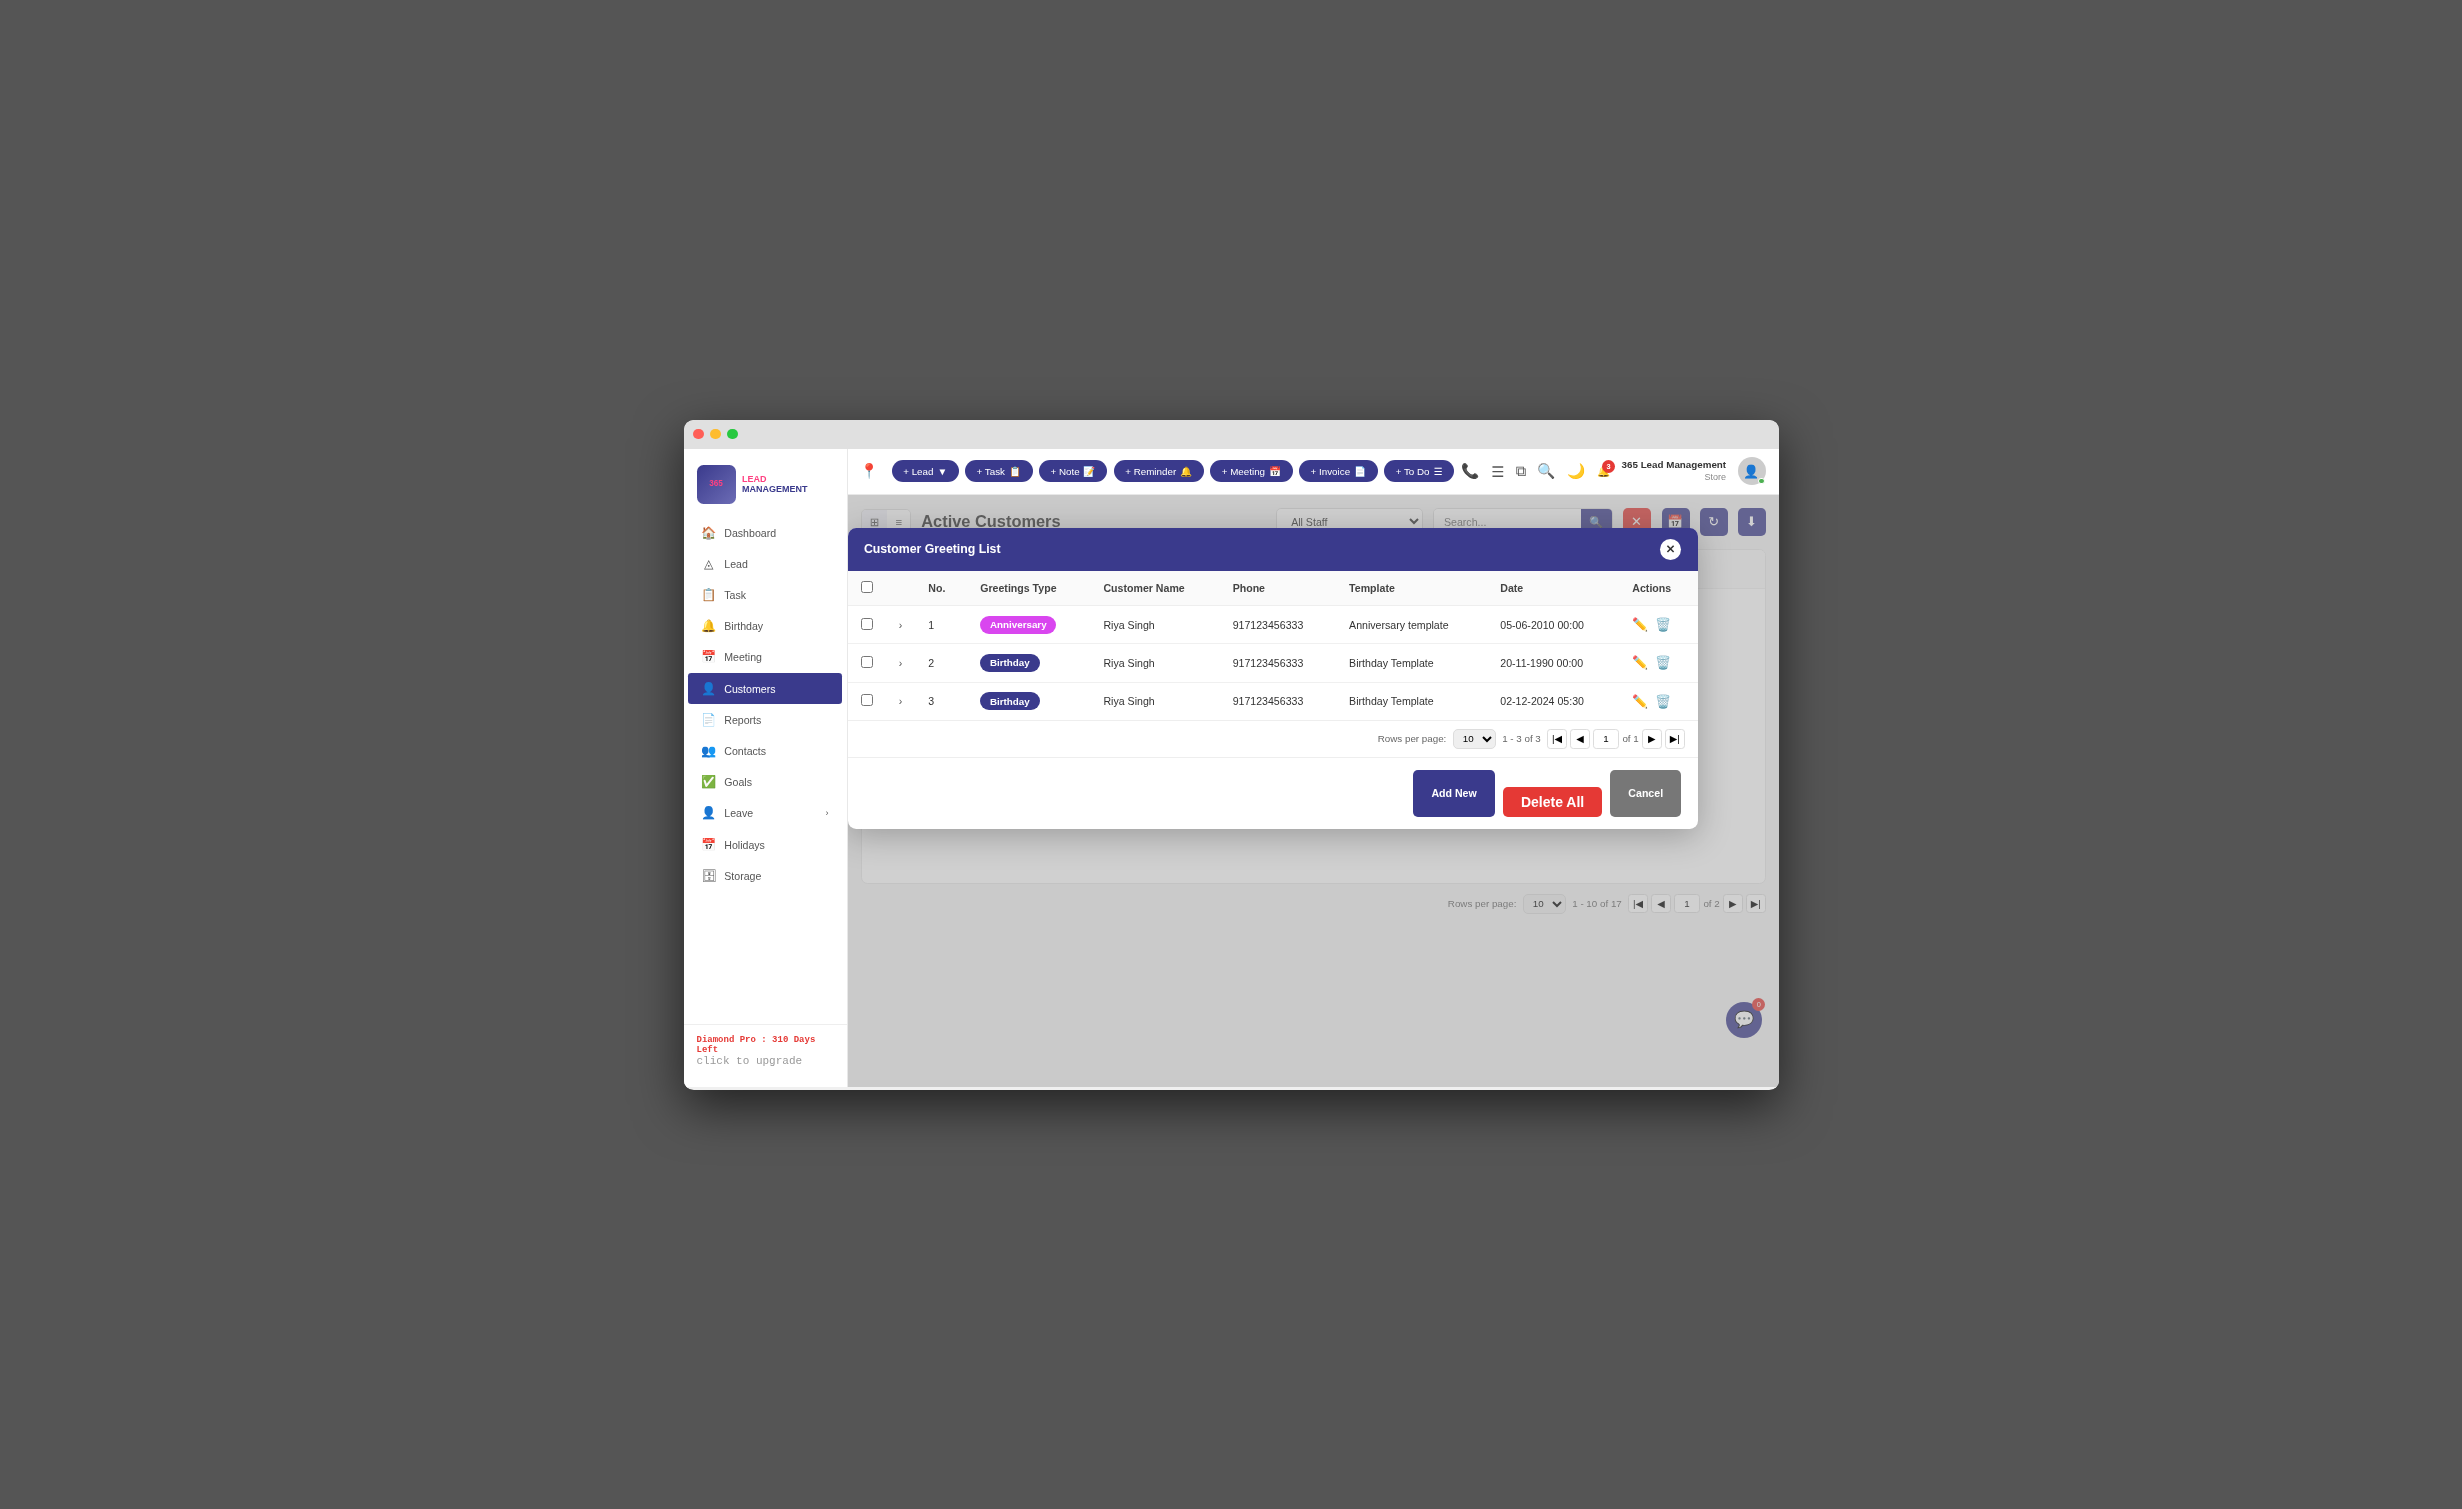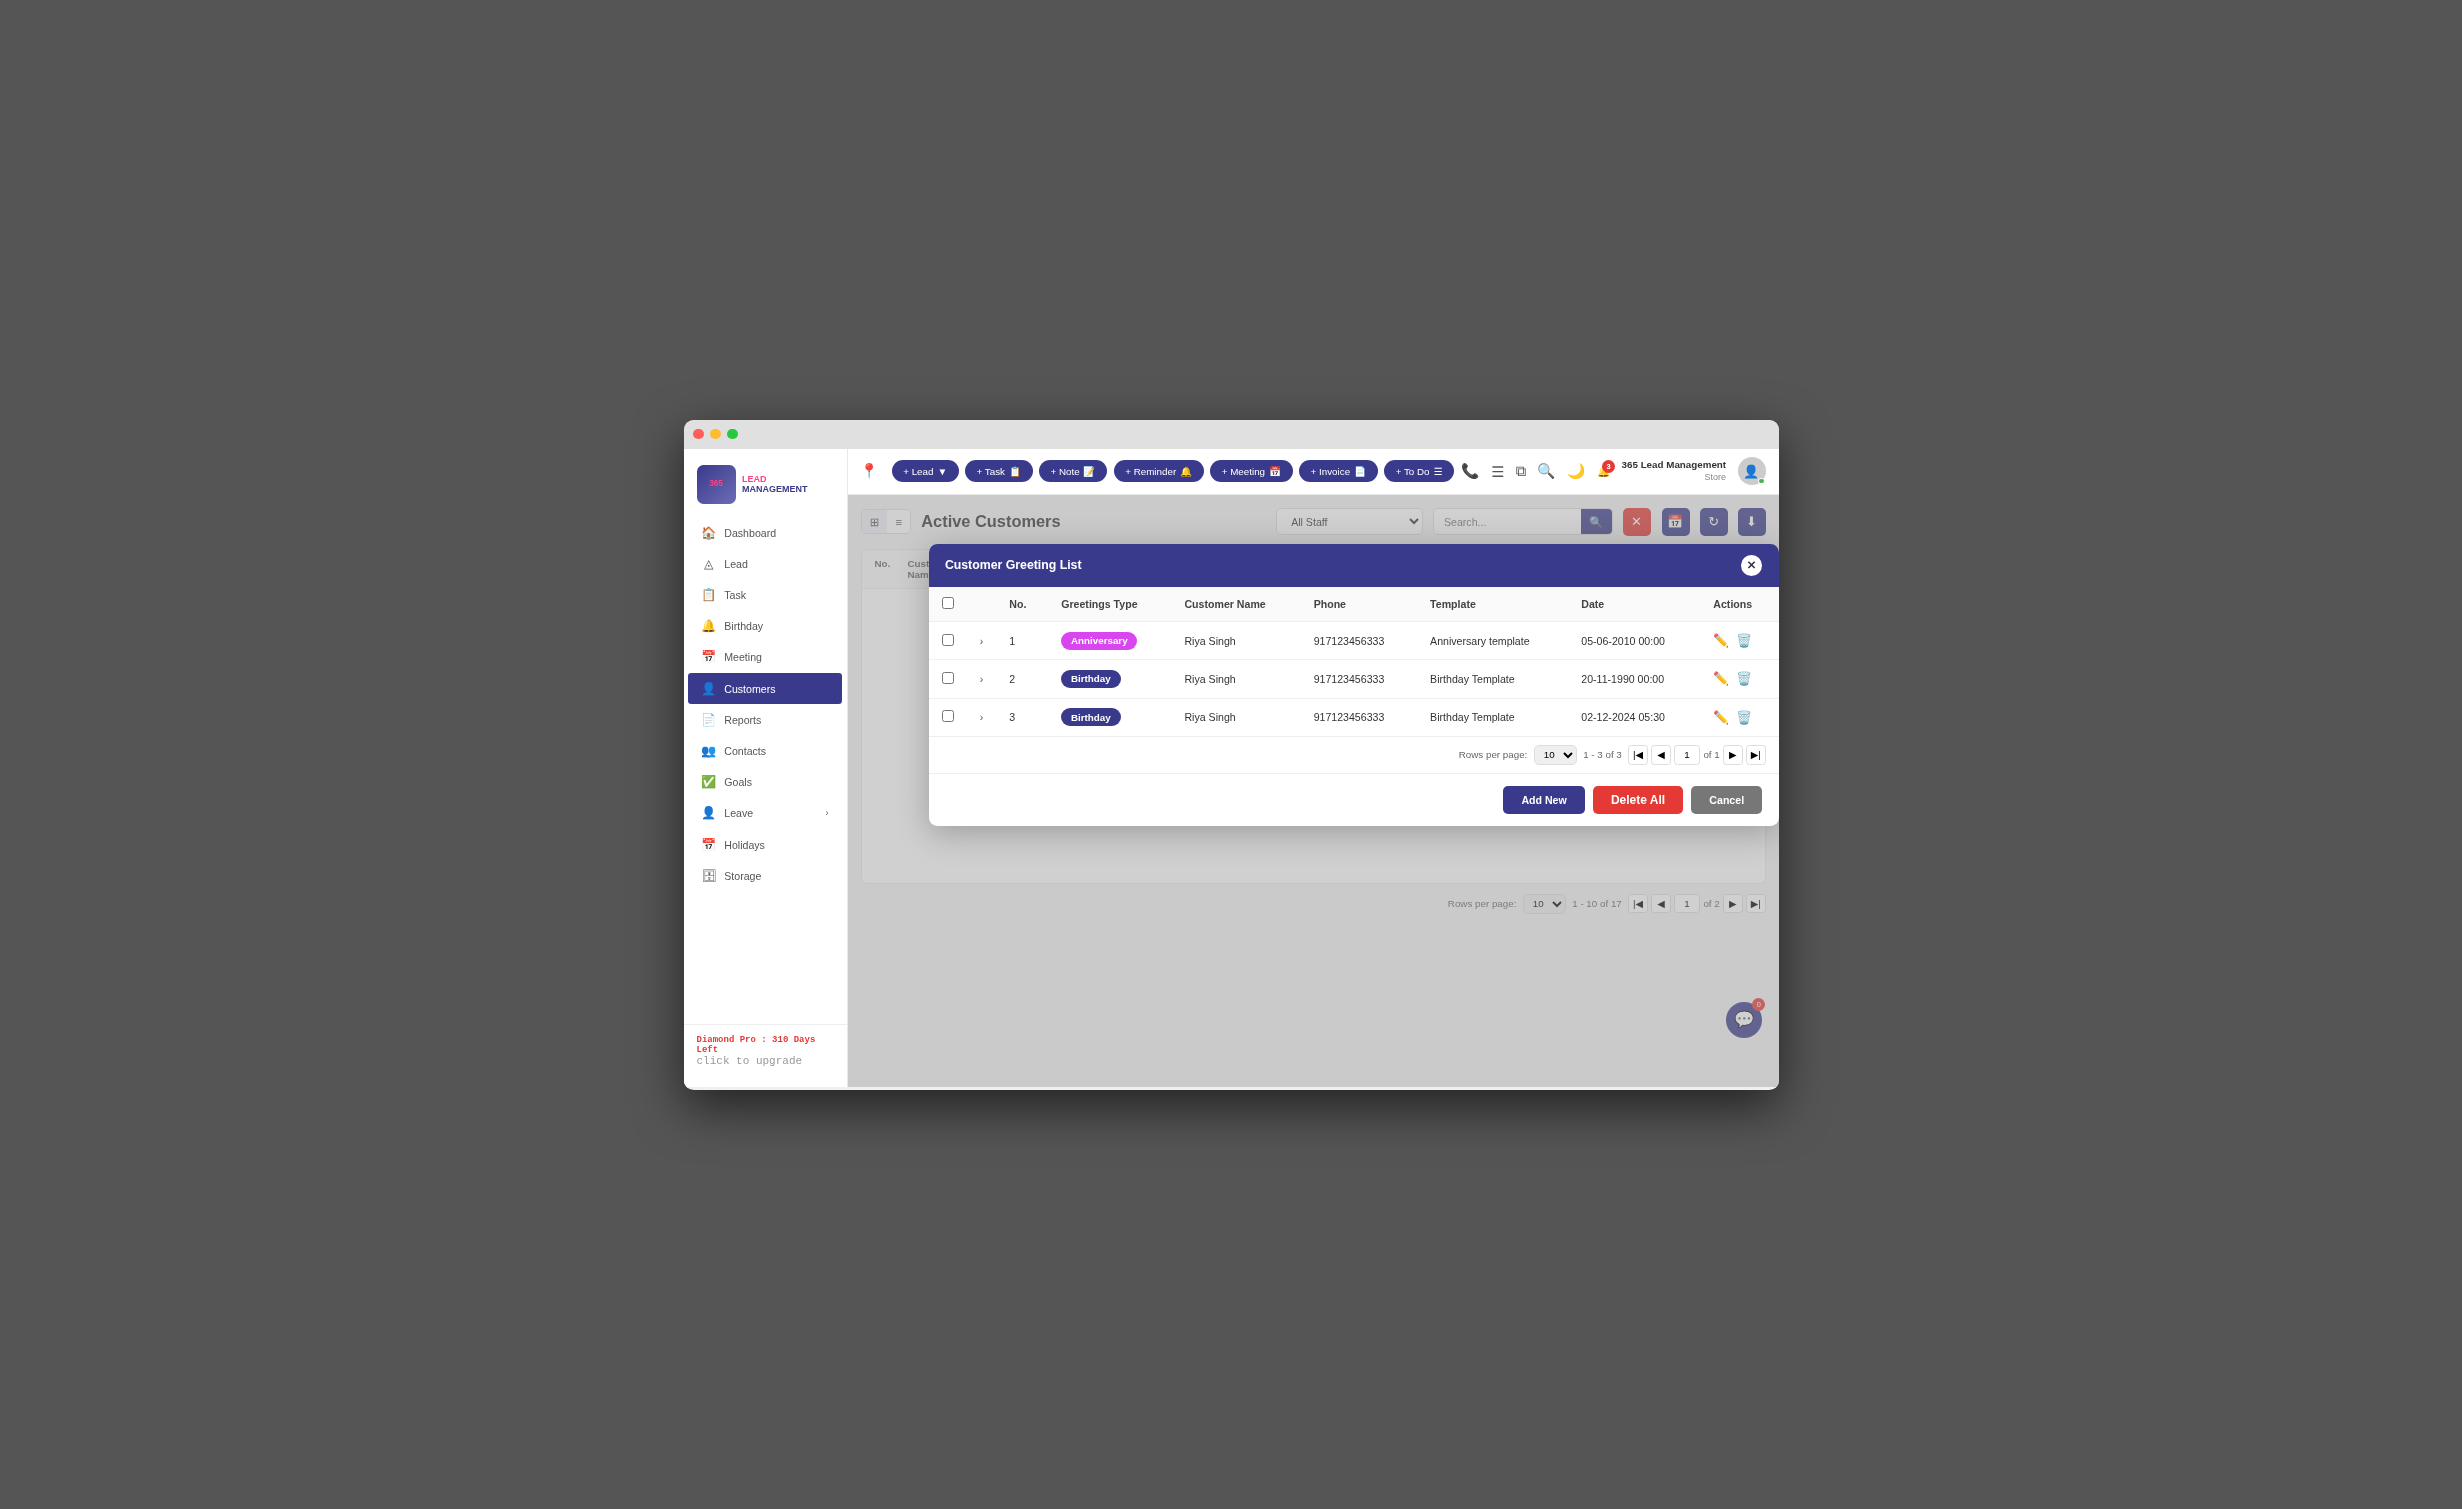--- a/index.html
+++ b/index.html
@@ -324,22 +324,22 @@
     }
 
     
     .overlay {
       position: absolute;
       top: 0; left: 0; right: 0; bottom: 0;
       background: rgba(150,150,150,0.45);
       z-index: 10;
       display: flex;
       align-items: flex-start;
-      justify-content: flex-end;
-      padding-top: 49px;
+      justify-content: flex-start;
+      padding-top: 33px;
     }
 
     
     .modal {
       background: #fff;
       border-radius: 8.2px;
       width: 850px;
       max-width: 95%;
       box-shadow: 0 6.5px 33px rgba(0,0,0,0.25);
       overflow: hidden;
@@ -439,23 +439,24 @@
       font-size: 10.6px;
       font-weight: 600;
       cursor: pointer;
     }
     .btn-delete-all {
       background: #e53935;
       color: white;
       border: none;
       padding: 7.4px 18px;
       border-radius: 4.9px;
-      font-size: 12px;
+      font-size: 14px;
       font-weight: 600;
       cursor: pointer;
+      margin-top: 17px;
     }
     .btn-cancel {
       background: #777;
       color: white;
       border: none;
       padding: 7.4px 18px;
       border-radius: 4.9px;
       font-size: 10.6px;
       font-weight: 600;
       cursor: pointer;

